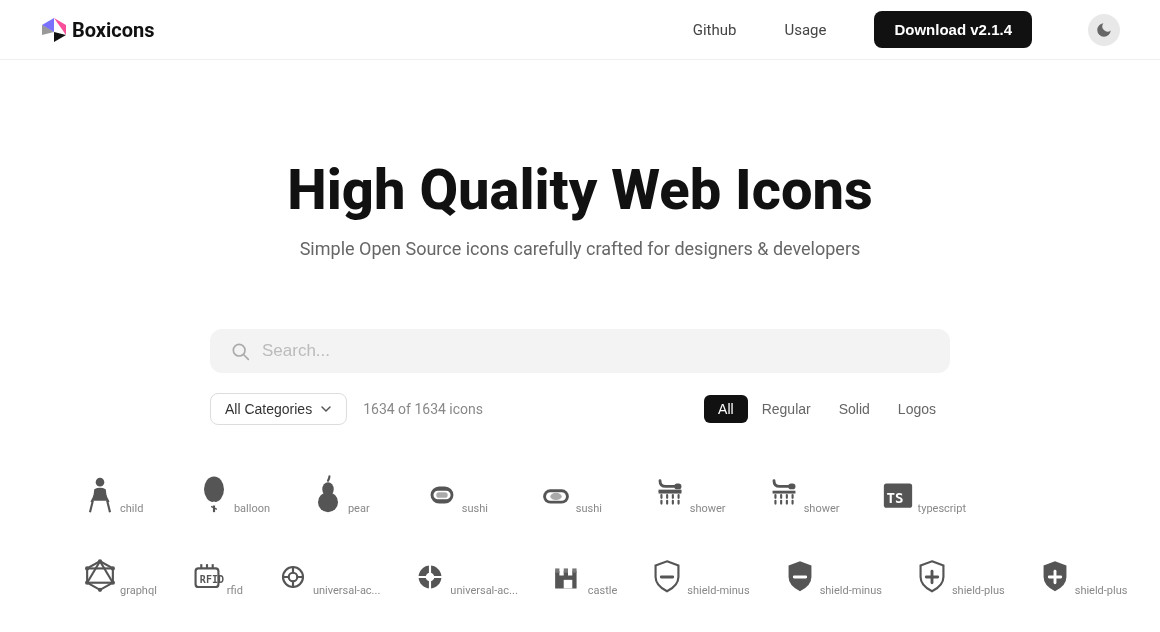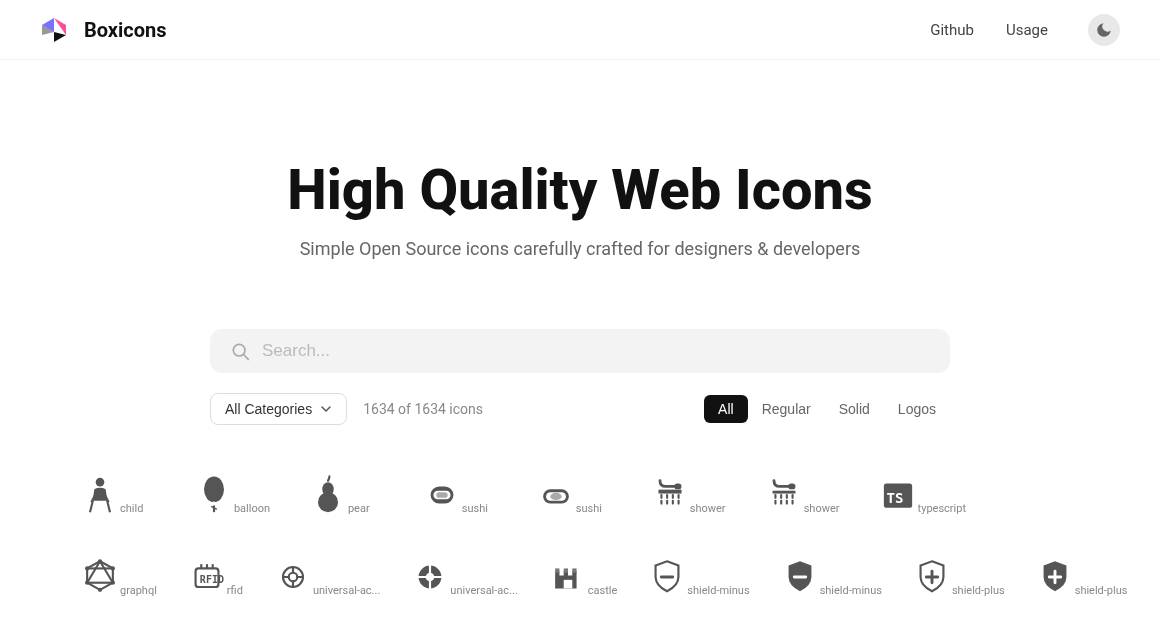--- a/index.html
+++ b/index.html
@@ -14,35 +14,35 @@
       display: flex;
       align-items: center;
       justify-content: space-between;
       padding: 0 40px;
       height: 60px;
       border-bottom: 1px solid #f0f0f0;
     }
     .logo-area {
       display: flex;
       align-items: center;
-      gap: 16px;
+      gap: 4px;
     }
     .logo-icon {
       width: 28px;
       height: 28px;
     }
     .logo-text {
       font-size: 20px;
       font-weight: 700;
       color: #111;
     }
     .nav-links {
       display: flex;
       align-items: center;
-      gap: 32px;
+      gap: 48px;
     }
     .nav-link {
       font-size: 15px;
       color: #444;
       text-decoration: none;
       cursor: pointer;
     }
     .download-btn {
       background: #111;
       color: #fff;
@@ -219,20 +219,21 @@
       <polygon points="2,9 14,2 14,16" fill="#6c63ff" opacity="0.9"></polygon>
       <polygon points="14,16 26,19 14,26" fill="#111"></polygon>
       <polygon points="2,9 14,16 2,19" fill="#333" opacity="0.5"></polygon>
     </svg>
     <span class="logo-text">Boxicons</span>
   </div>
 
   <div class="nav-links">
     <a class="nav-link">Github</a>
     <a class="nav-link">Usage</a>
+    <button class="download-btn">Download v2.1.4</button>
     <button class="theme-toggle">
       <svg width="18" height="18" viewBox="0 0 24 24" fill="#666">
         <path d="M21 12.79A9 9 0 1 1 11.21 3 7 7 0 0 0 21 12.79z"></path>
       </svg>
     </button>
   </div>
 </header>
 
 <section class="hero">
   <h1>High Quality Web Icons</h1>

